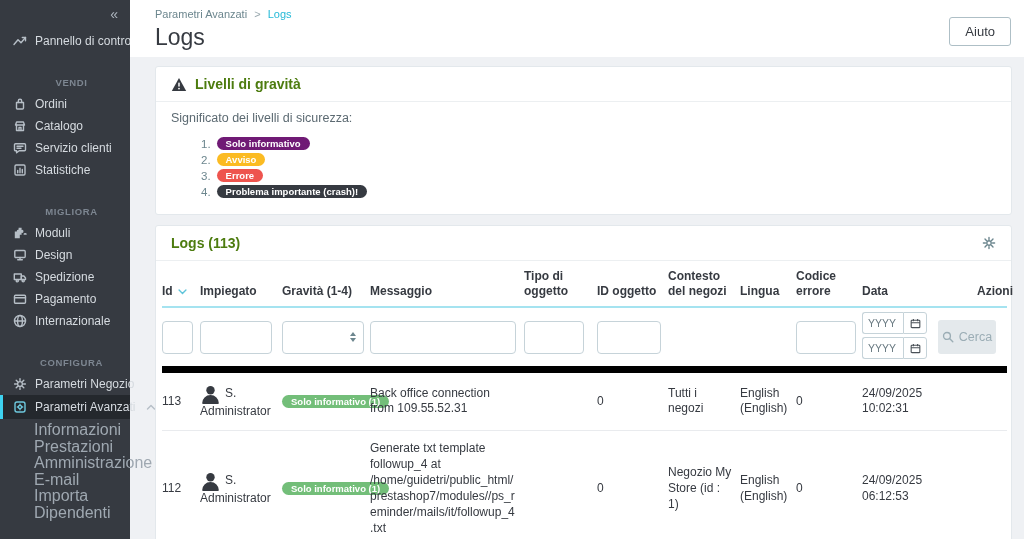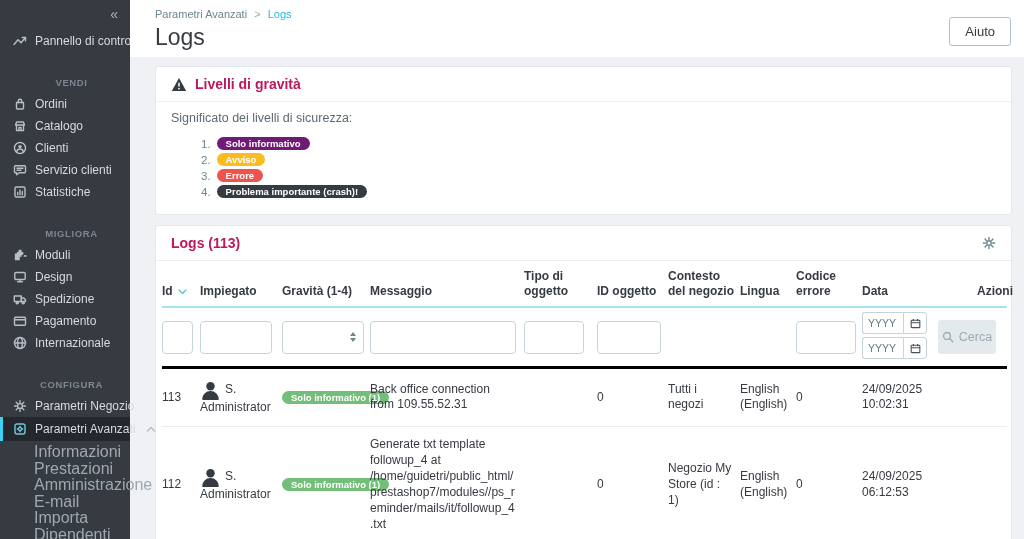--- a/index.html
+++ b/index.html
@@ -27,41 +27,41 @@
   .main { position:absolute; left:130px; top:0; width:894px; height:539px; }
   .page-head { background:#fff; height:57px; padding:8px 13px 0 25px; position:relative; }
   .breadcrumb { font-size:11px; color:#6c868e; }
   .breadcrumb .sep { margin:0 4px; color:#9aa9af; }
   .breadcrumb .current { color:#25b9d7; cursor:pointer; }
   .page-title { font-size:23px; font-weight:400; color:#363a41; margin-top:4px; }
   .help-btn { position:absolute; right:13px; top:17px; background:#fff; border:1px solid #aebfc6; border-radius:3px; padding:6px 15px; font-size:13px; color:#363a41; cursor:pointer; font-family:inherit; }
 
   .content { padding:9px 12px 0 25px; }
   .card { background:#fff; border:1px solid #e3e8ec; border-radius:3px; margin-bottom:10px; }
-  .card-head { display:flex; align-items:center; gap:8px; padding:9px 15px; border-bottom:1px solid #ecef f1; border-bottom:1px solid #eceff1; font-size:14px; font-weight:bold; color:#be185d; }
+  .card-head { display:flex; align-items:center; gap:8px; padding:9px 15px; border-bottom:1px solid #ecef f1; border-bottom:1px solid #eceff1; font-size:14px; font-weight:bold; color:#4d7c0f; }
   .card-head .spacer { flex:1; }
   .gear-btn { background:none; border:none; cursor:pointer; padding:0; line-height:0; }
   .gear-btn .mi * { stroke:#6c868e; }
 
   
   .sev-body { padding:9px 15px 14px; }
   .sev-intro { font-size:12.5px; color:#5c6a72; margin-bottom:11px; }
   .sev-list { margin-left:30px; }
   .sev-item { display:flex; align-items:center; gap:6px; height:15px; margin-bottom:1px; }
   .sev-num { font-size:11.5px; color:#6c868e; }
   .badge { display:inline-block; color:#fff; font-size:9.5px; font-weight:bold; line-height:13px; padding:0 9px; border-radius:8px; white-space:nowrap; }
 
   
   table { width:845px; margin:0 6px; border-collapse:collapse; table-layout:fixed; }
   thead th { text-align:left; vertical-align:bottom; font-size:12px; font-weight:bold; color:#363a41; line-height:1.25; padding:8px 6px 7px 0; }
   thead tr { border-bottom:2px solid #a5e3f0; }
   th.th-actions { text-align:left; padding-right:2px;margin-left:28px; }
   .sort-wrap { display:inline-flex; align-items:center; gap:5px; cursor:pointer; }
 
-  tr.filter-row td { padding:4px 4px 4px 0; vertical-align:middle; border-bottom:3px solid #000000; }
+  tr.filter-row td { padding:4px 4px 4px 0; vertical-align:middle; border-bottom:7px solid #000000; }
   .f-input { height:33px; width:100%; border:1px solid #c6d3d9; border-radius:4px; font-size:12px; padding:0 6px; color:#363a41; font-family:inherit; background:#fff; }
   .f-input.narrow { width:31px; }
   .fselect { height:33px; width:82px; border:1px solid #c6d3d9; border-radius:4px; background:#fff; display:flex; align-items:center; justify-content:flex-end; padding-right:7px; cursor:pointer; }
   .updown { display:flex; flex-direction:column; gap:2px; }
   .updown i { width:0; height:0; border-left:3.5px solid transparent; border-right:3.5px solid transparent; }
   .updown .up { border-bottom:4px solid #6c868e; }
   .updown .dn { border-top:4px solid #6c868e; }
 
   td.f-date-cell { position:relative; }
   .dgrp { display:flex; margin-bottom:3px; }
@@ -99,28 +99,20 @@
       </svg>
     <span>Ordini</span>
   </div>
   <div class="nav-item">
     <svg class="mi" viewBox="0 0 14 14">
         <path d="M2.5 6 3.6 3h6.8l1.1 3z"></path>
         <path d="M3.5 6v5.5h7V6"></path>
         <path d="M6 11.5V8.5h2v3"></path>
       </svg>
     <span>Catalogo</span>
-  </div>
-  <div class="nav-item">
-    <svg class="mi" viewBox="0 0 14 14">
-        <circle cx="7" cy="7" r="5.5"></circle>
-        <circle class="fl" cx="7" cy="5.6" r="1.7"></circle>
-        <path d="M3.6 10.8c.5-1.9 1.8-2.8 3.4-2.8s2.9.9 3.4 2.8"></path>
-      </svg>
-    <span>Clienti</span>
   </div>
   <div class="nav-item">
     <svg class="mi" viewBox="0 0 14 14">
         <path d="M2.5 2.8h9a1 1 0 0 1 1 1v5a1 1 0 0 1-1 1H6.2l-2.6 2v-2H2.5a1 1 0 0 1-1-1v-5a1 1 0 0 1 1-1z"></path>
         <path d="M4 5.3h6M4 7.3h4"></path>
       </svg>
     <span>Servizio clienti</span>
   </div>
   <div class="nav-item">
     <svg class="mi" viewBox="0 0 14 14">
@@ -284,21 +276,21 @@
                 <svg width="9" height="6" viewBox="0 0 10 7">
                     <path d="M1 1.2 5 5.2 9 1.2" fill="none" stroke="#5fc4da" stroke-width="1.6" stroke-linecap="round"></path>
                   </svg>
               </span>
             </th>
             <th>Impiegato</th>
             <th>Gravità (1-4)</th>
             <th>Messaggio</th>
             <th>Tipo di oggetto</th>
             <th>ID oggetto</th>
-            <th>Contesto del negozio</th>
+            <th>Contesto del negozi</th>
             <th>Lingua</th>
             <th>Codice errore</th>
             <th>Data</th>
             <th class="th-actions">Azioni</th>
           </tr>
         </thead>
         <tbody>
           <tr class="filter-row">
             <td><input class="f-input narrow" style=""></td>
             <td><input class="f-input" style="width: 72px;"></td>

